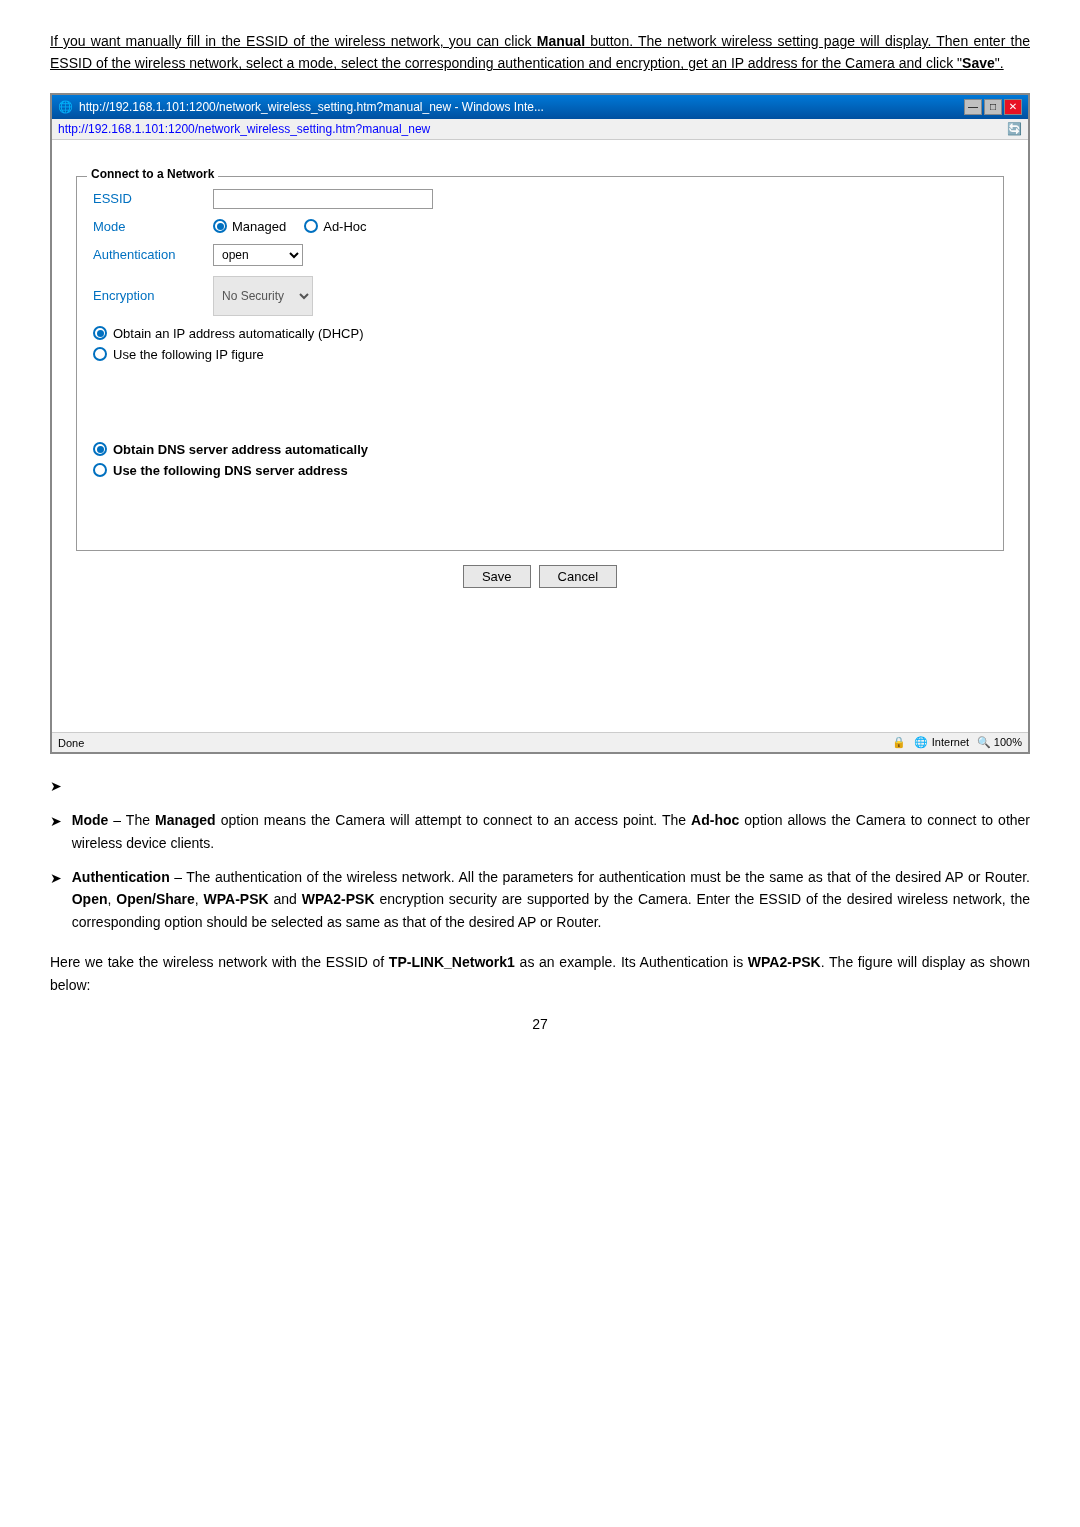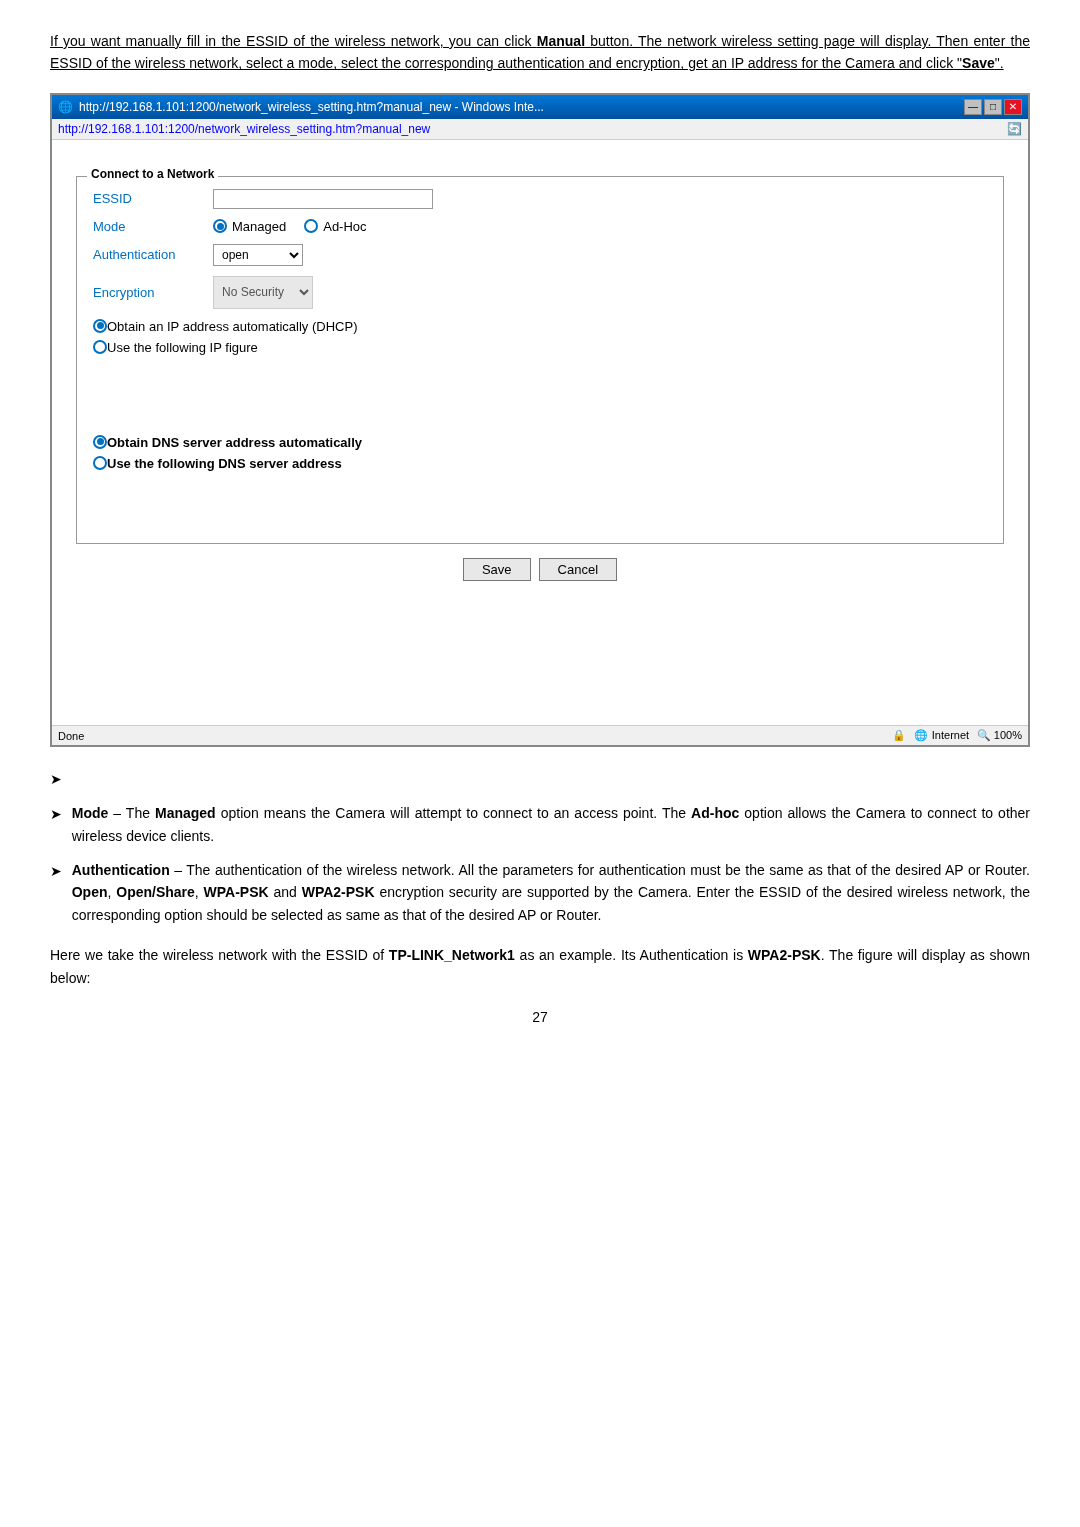--- a/index.html
+++ b/index.html
@@ -144,28 +144,29 @@
       width: 90px;
       height: 22px;
     }
     .enc-select {
       border: 1px solid #ccc;
       font-size: 12px;
       padding: 2px 4px;
       background: #e8e8e8;
       color: #555;
       width: 100px;
-      height: 33px;
+      height: 40px;
     }
     .ip-section {
       margin-top: 10px;
     }
     .ip-option {
       display: flex;
-      align-items: flex-start;
+      align-items: center;
+      gap: 6px;
       font-size: 13px;
       margin-bottom: 6px;
     }
     .dns-section {
       margin-top: 14px;
       font-weight: bold;
     }
     .button-row {
       display: flex;
       justify-content: center;

